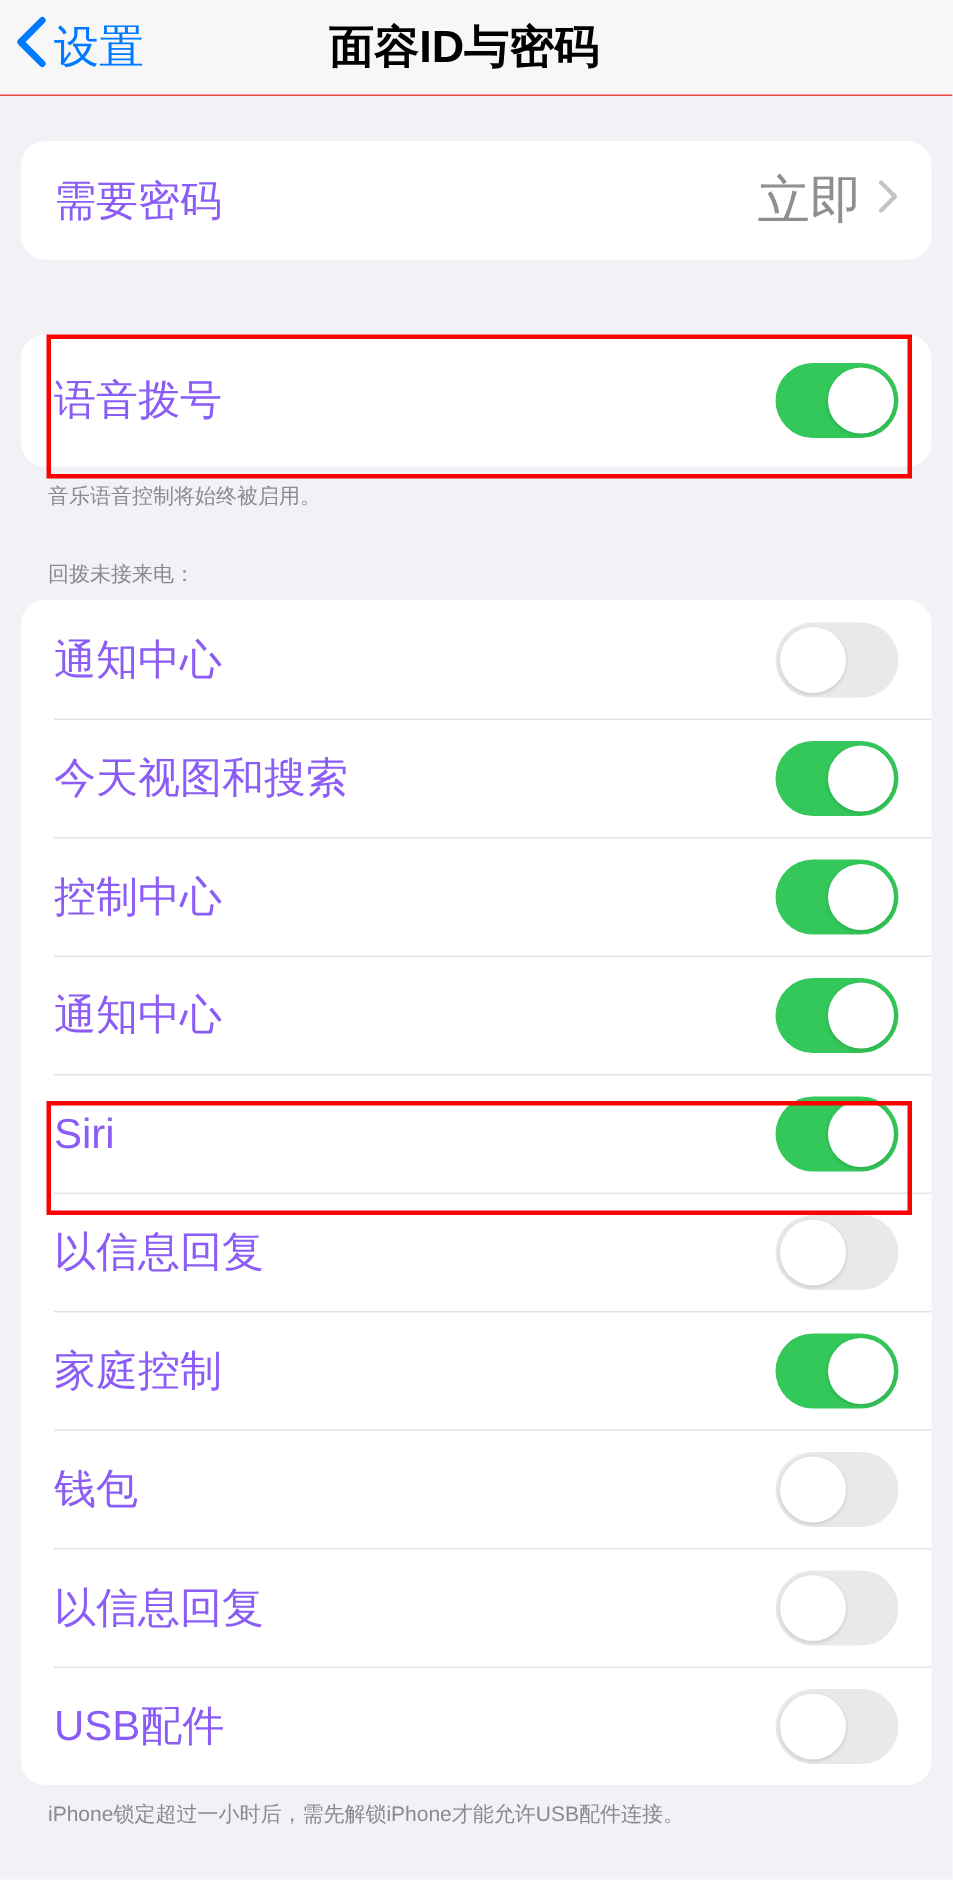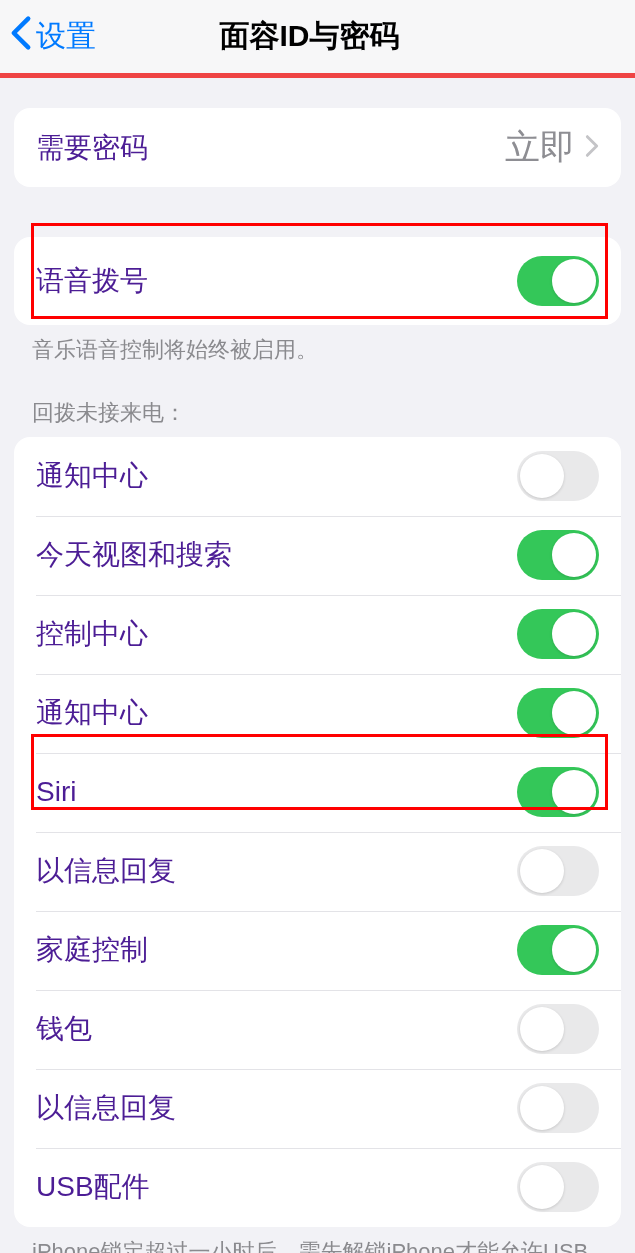--- a/index.html
+++ b/index.html
@@ -8,25 +8,25 @@
     box-sizing: border-box;
     font-family: -apple-system, "Helvetica Neue", Arial, sans-serif;
   }
   body {
     width: 635px;
     height: 1253px;
     background: #f2f2f6;
     overflow: hidden;
   }
   .header {
-    height: 78px;
+    height: 64px;
     background: #f7f7f8;
     display: flex;
     align-items: center;
-    border-bottom: 5px solid #ef4444;
+    border-bottom: 1px solid #ef4444;
     position: relative;
   }
   .back {
     display: flex;
     align-items: center;
     color: #007aff;
     font-size: 30px;
     padding-left: 10px;
   }
   .back svg { width: 22px; height: 36px; }
@@ -57,21 +57,21 @@
   }
   .row + .row::before {
     content: "";
     position: absolute;
     left: 22px; right: 0; top: 0;
     height: 1px;
     background: #e3e3e7;
   }
   .row-label {
     font-size: 28px;
-    color: #4c1d95;
+    color: #8b5cf6;
   }
   .row-right {
     display: flex;
     align-items: center;
     gap: 10px;
   }
   .value-text {
     font-size: 35px;
     color: #8e8e93;
   }
@@ -91,21 +91,21 @@
     width: 44px;
     height: 44px;
     background: #fff;
     border-radius: 50%;
     top: 3px;
     box-shadow: 0 1px 3px rgba(0,0,0,0.15);
   }
   .toggle.on::after { right: 3px; }
   .toggle.off::after { left: 3px; }
   .footer-text, .header-text {
-    font-size: 22px;
+    font-size: 14px;
     color: #8a8a8e;
     padding: 10px 32px 0 32px;
     line-height: 1.4;
   }
   .header-text { padding-top: 32px; padding-bottom: 2px; }
   .highlight-box {
     position: absolute;
     border: 3px solid #ff0000;
     pointer-events: none;
   }

